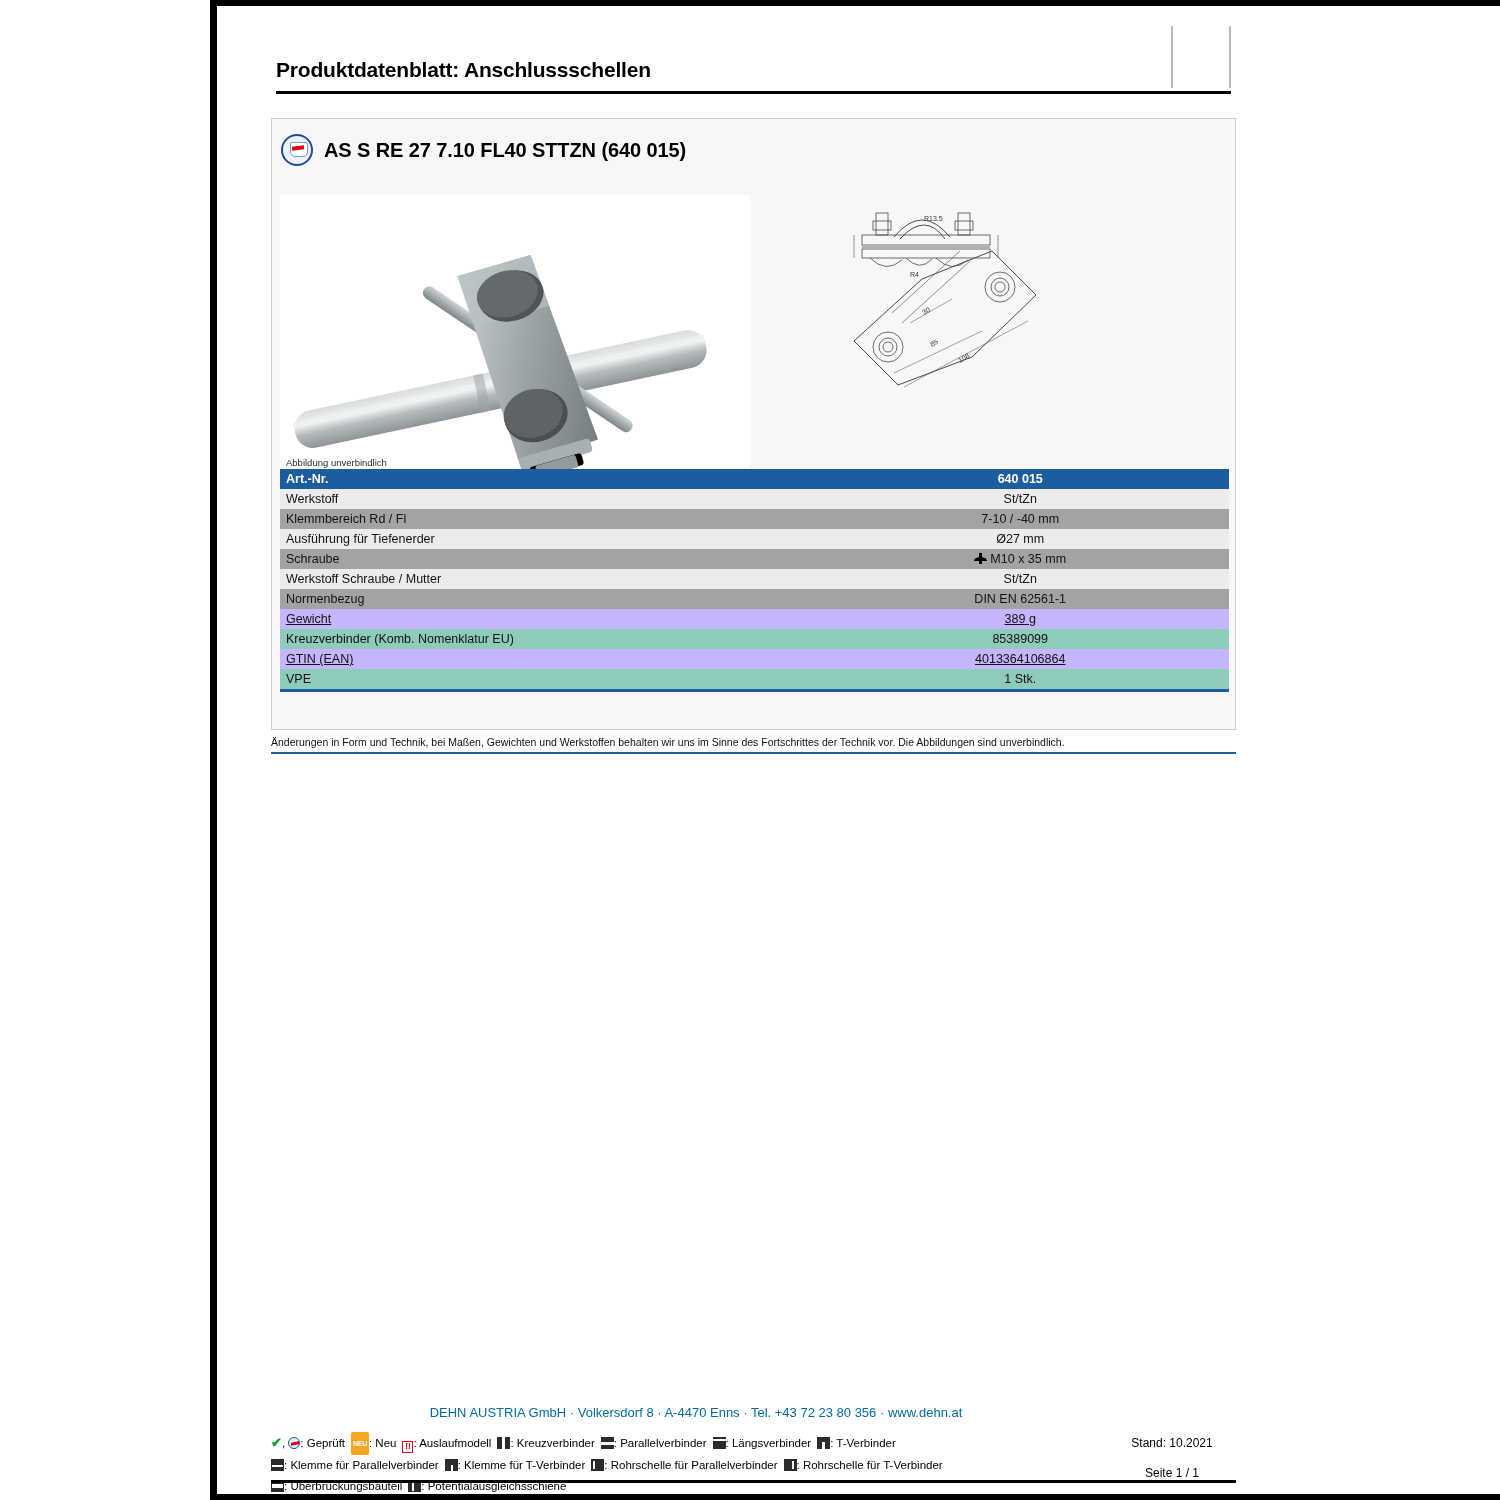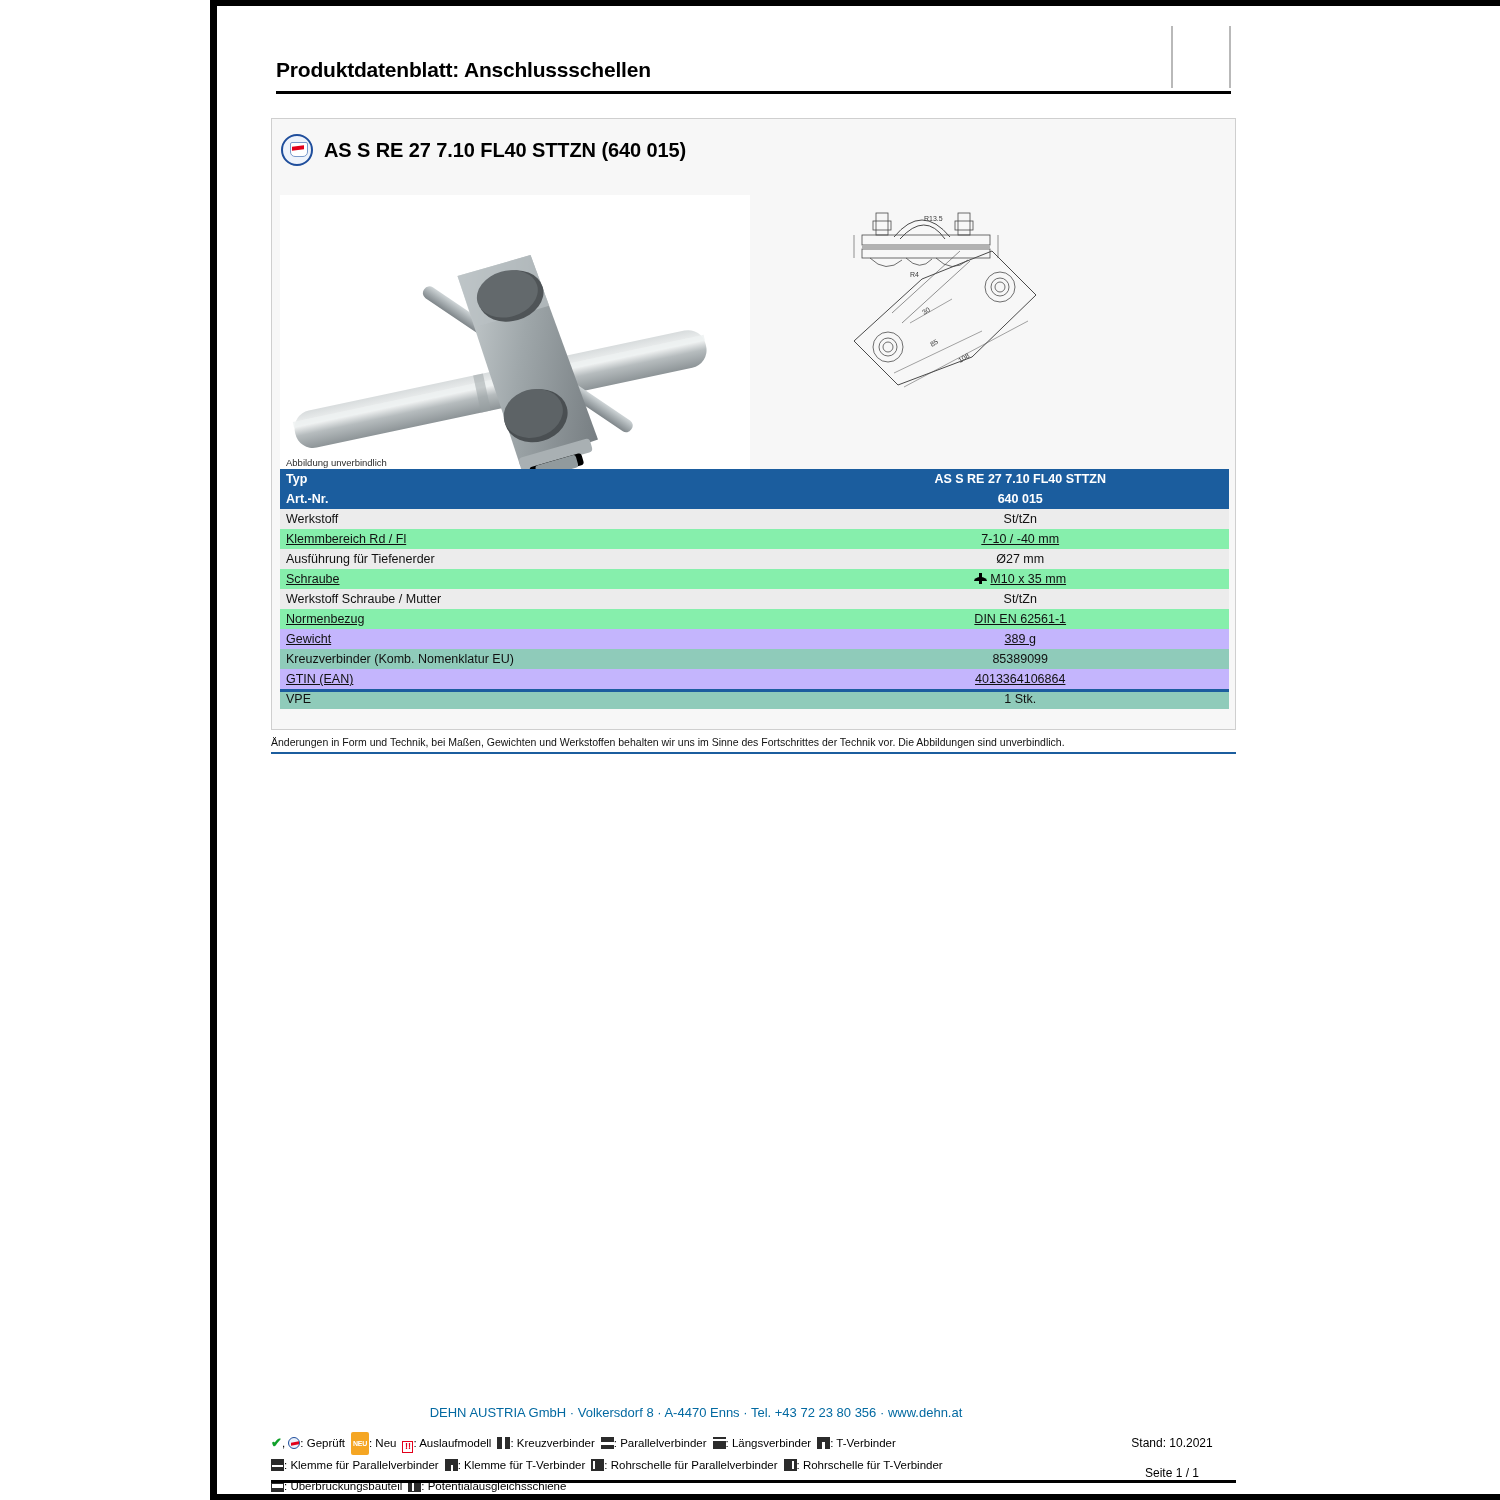--- a/index.html
+++ b/index.html
@@ -137,21 +137,21 @@
   }
   .spec-table td.k { width: 56%; text-align: left; }
   .spec-table td.v { width: 44%; text-align: center; }
   tr.hdr td {
     background: #1b5d9e;
     color: #ffffff;
     font-weight: bold;
   }
   tr.hdr td.v { font-weight: bold; }
   tr.grey-a td { background: #ececec; }
-  tr.grey-b td { background: #86efac; text-decoration: underline; }
+  tr.grey-b td { background: #a3a3a3; }
   tr.teal-a td { background: #c4b5fd; text-decoration: underline; }
   tr.teal-b td { background: #8fcbba; }
   .bolt-glyph {
     display: inline-block;
     position: relative;
     width: 13px; height: 11px;
     vertical-align: -1px;
     margin-right: 3px;
   }
   .bolt-glyph::before {
@@ -374,24 +374,20 @@
             <text x="92" y="124" transform="rotate(-30 92 124)">30</text>
             <text x="100" y="156" transform="rotate(-30 100 156)">85</text>
             <text x="128" y="172" transform="rotate(-30 128 172)">108</text>
           </g>
         </svg>
       </div>
 
       <table class="spec-table">
         <tbody>
           <tr class="hdr">
-            <td class="k">Typ</td>
-            <td class="v">AS S RE 27 7.10 FL40 STTZN</td>
-          </tr>
-          <tr class="hdr">
             <td class="k">Art.-Nr.</td>
             <td class="v">640 015</td>
           </tr>
           <tr class="grey-a">
             <td class="k">Werkstoff</td>
             <td class="v">St/tZn</td>
           </tr>
           <tr class="grey-b">
             <td class="k">Klemmbereich Rd / Fl</td>
             <td class="v">7-10 / -40 mm</td>

